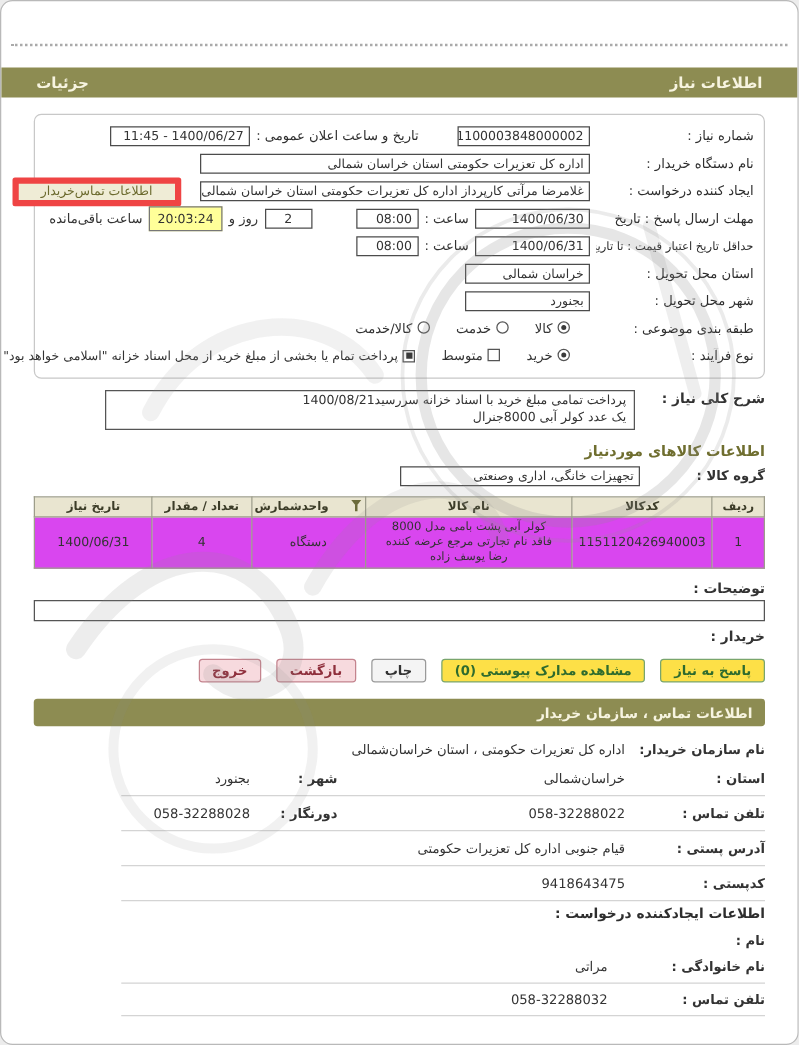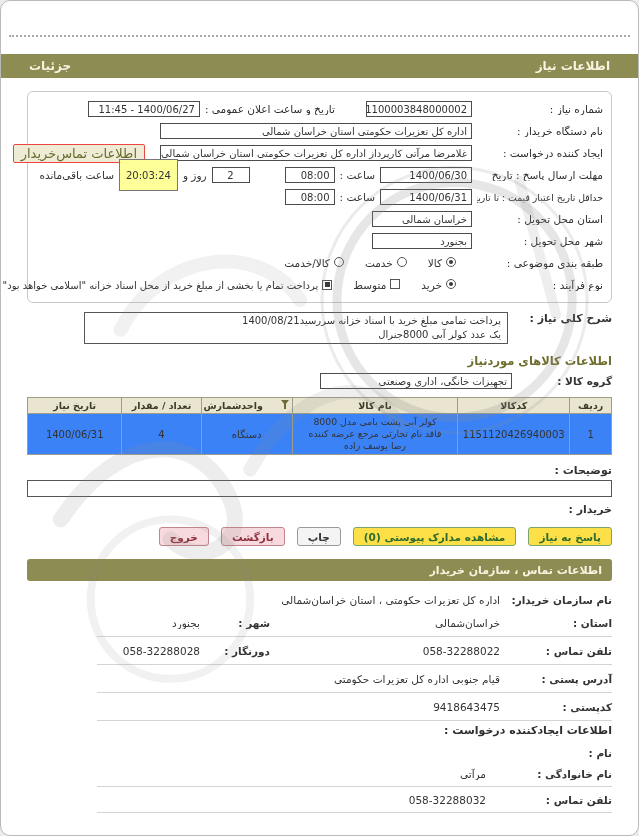--- a/index.html
+++ b/index.html
@@ -23,23 +23,23 @@
   .panel { border:1px solid #c8c8c8; border-radius:6px; padding:6px 8px; background:#fff; }
   .row { display:flex; align-items:center; gap:5px; height:22px; }
   .lbl { flex:none; width:126px; font-size:10.5px; color:#2e2e2e; white-space:nowrap; overflow:hidden; }
   .lbl.sm { font-size:9.3px; }
   .lbl.mid { width:auto; margin-right:26px; }
   .box { flex:none; height:16px; border:1px solid #4c4c4c; background:#fff; padding:0 4px;
          font-size:10px; display:flex; align-items:center; white-space:nowrap; overflow:hidden; }
   .w106{width:106px}.w112{width:112px}.w312{width:312px}.w92{width:92px}
   .w50{width:50px}.w38{width:38px;justify-content:center}.w100{width:100px}.w192{width:192px}
   .gap30{margin-right:30px}
-  .chip { margin-right:10px; background:#efecd6; border:1px solid #ef4444; color:#6b6a2e;
-          padding:1px 7px; border-radius:2px; font-size:13px; white-space:nowrap; cursor:pointer; }
-  .ybox { flex:none; height:32px; background:#ffff99; border:1px solid #777; padding:0 6px;
+  .chip { margin-right:10px; background:#efecd6; border:5px solid #ef4444; color:#6b6a2e;
+          padding:1px 18px; border-radius:2px; font-size:10px; white-space:nowrap; cursor:pointer; }
+  .ybox { flex:none; height:20px; background:#ffff99; border:1px solid #777; padding:0 6px;
           font-size:10px; display:flex; align-items:center; }
   .txt { font-size:10.5px; white-space:nowrap; }
   .radio { width:10px; height:10px; border:1px solid #555; border-radius:50%; background:#fff;
            flex:none; position:relative; cursor:pointer; }
   .radio.on::after { content:""; position:absolute; inset:2px; border-radius:50%; background:#3a3a3a; }
   .check { width:10px; height:10px; border:1px solid #555; background:#fff; flex:none;
            position:relative; cursor:pointer; }
   .check.on::after { content:""; position:absolute; inset:1.5px; background:#3a3a3a; }
   .opt { display:flex; align-items:flex-start; gap:4px; margin-right:16px; }
   .opt .olabel { font-size:10.5px; white-space:nowrap; }
@@ -49,21 +49,21 @@
   .desc-box { width:424px; min-height:32px; border:1px solid #555; background:#fff;
               padding:1px 6px; font-size:10px; line-height:14px; }
 
   .sec-title { margin:10px 0 5px; font-weight:bold; color:#6f6e2f; font-size:11.5px; }
   .group-row { display:flex; align-items:center; gap:8px; }
   .group-lbl { flex:none; width:92px; font-weight:bold; font-size:10.5px; }
 
   table.goods { margin-top:8px; width:100%; border-collapse:collapse; }
   table.goods th { background:#e9e5d0; border:1px solid #9d9d8a; font-size:9.5px; font-weight:bold;
                    padding:2px 2px; color:#3c3c28; }
-  table.goods td { border:1px solid #9d9d8a; background:#3b82f6; text-align:center; font-size:10px;
+  table.goods td { border:1px solid #9d9d8a; background:#d946ef; text-align:center; font-size:10px;
                    padding:2px 3px; vertical-align:middle; }
   .name-line { font-size:9.3px; line-height:12px; }
   .th-flex { display:flex; justify-content:center; gap:18px; }
   .funnel { position:relative; width:9px; height:10px; display:inline-block; }
   .funnel::before { content:""; position:absolute; top:0; left:0; border-left:4.5px solid transparent;
                     border-right:4.5px solid transparent; border-top:5px solid #6b6b3a; }
   .funnel::after { content:""; position:absolute; top:4px; left:3.5px; width:2px; height:5px; background:#6b6b3a; }
 
   .notes-lbl { margin-top:9px; font-weight:bold; font-size:11px; }
   .notes-box { margin-top:3px; width:100%; height:17px; border:1px solid #555; background:#fff; }

